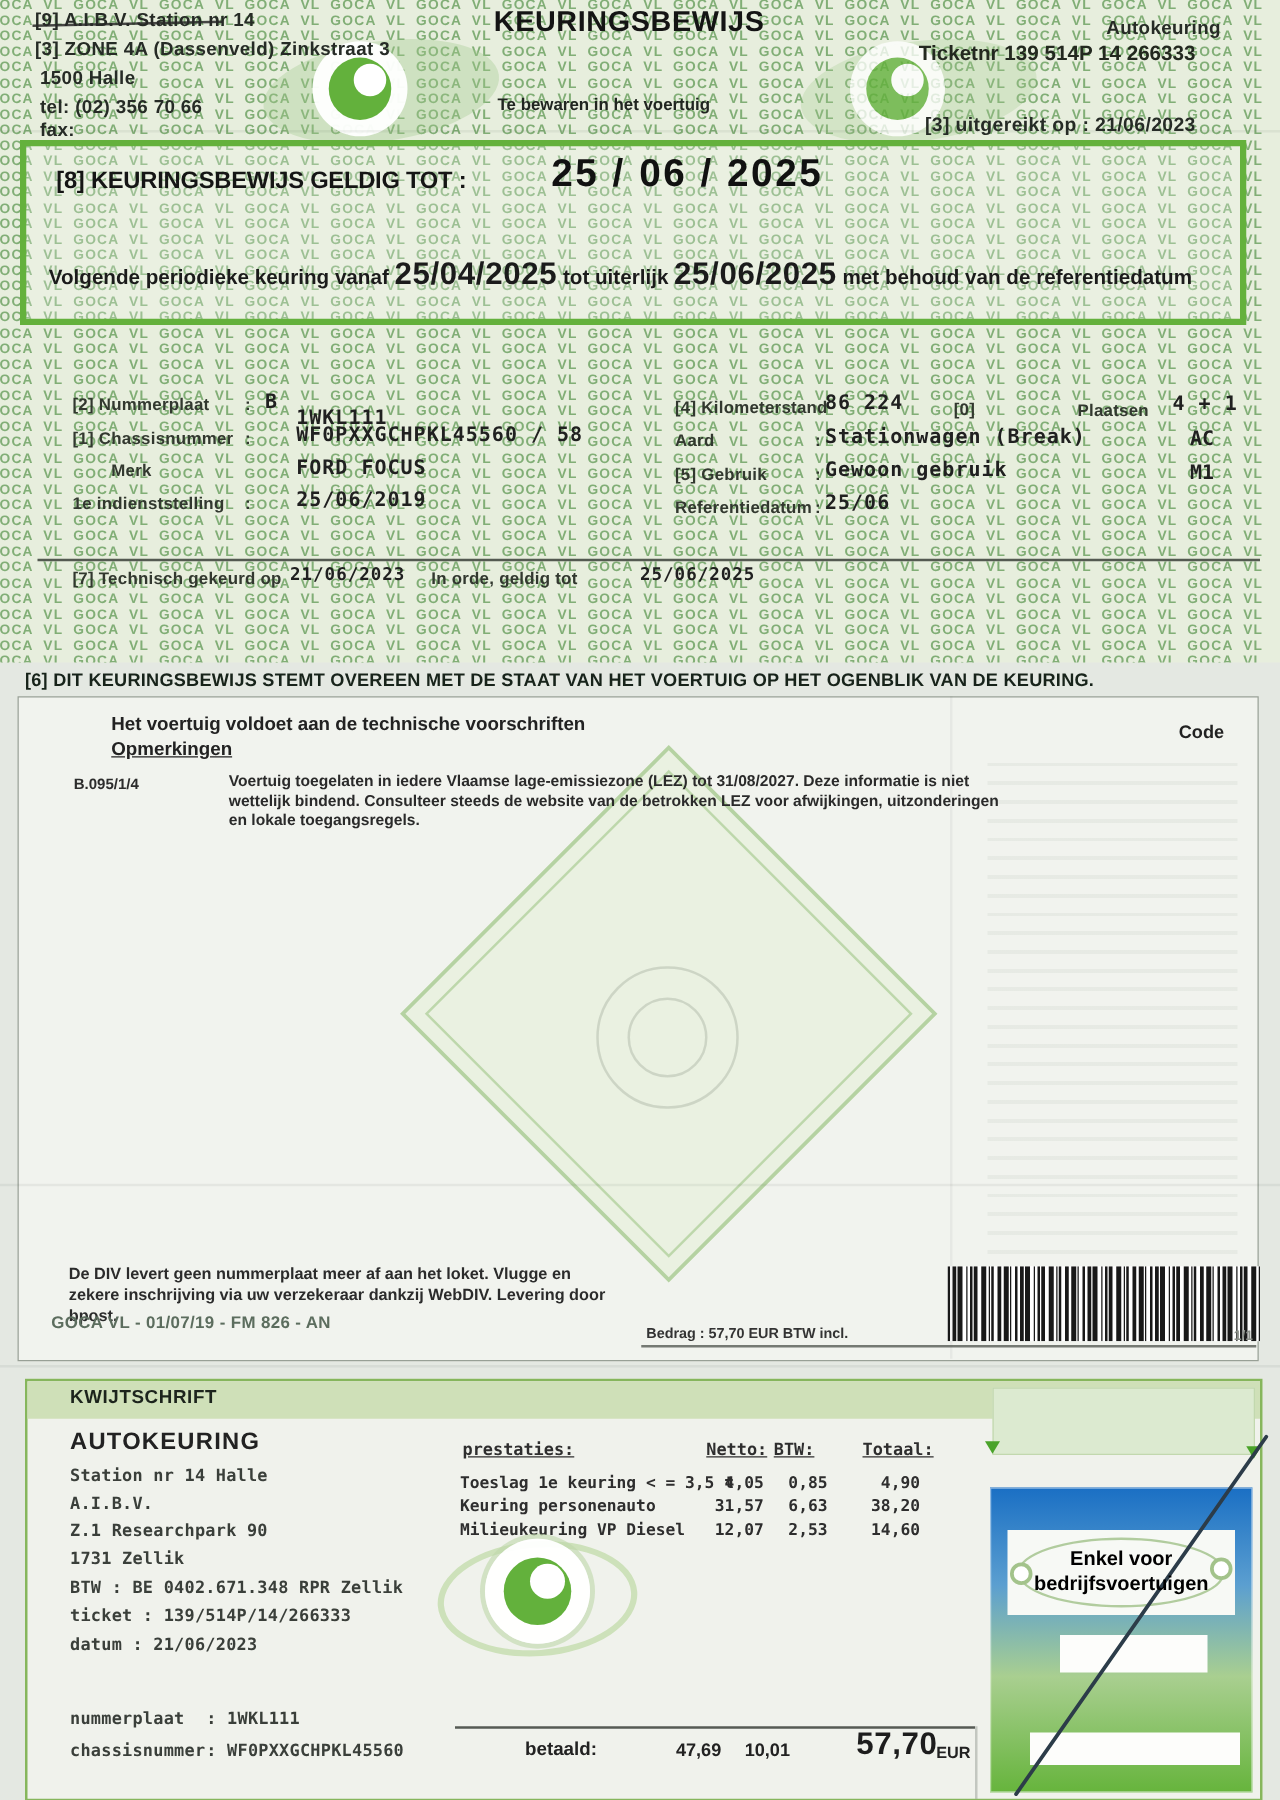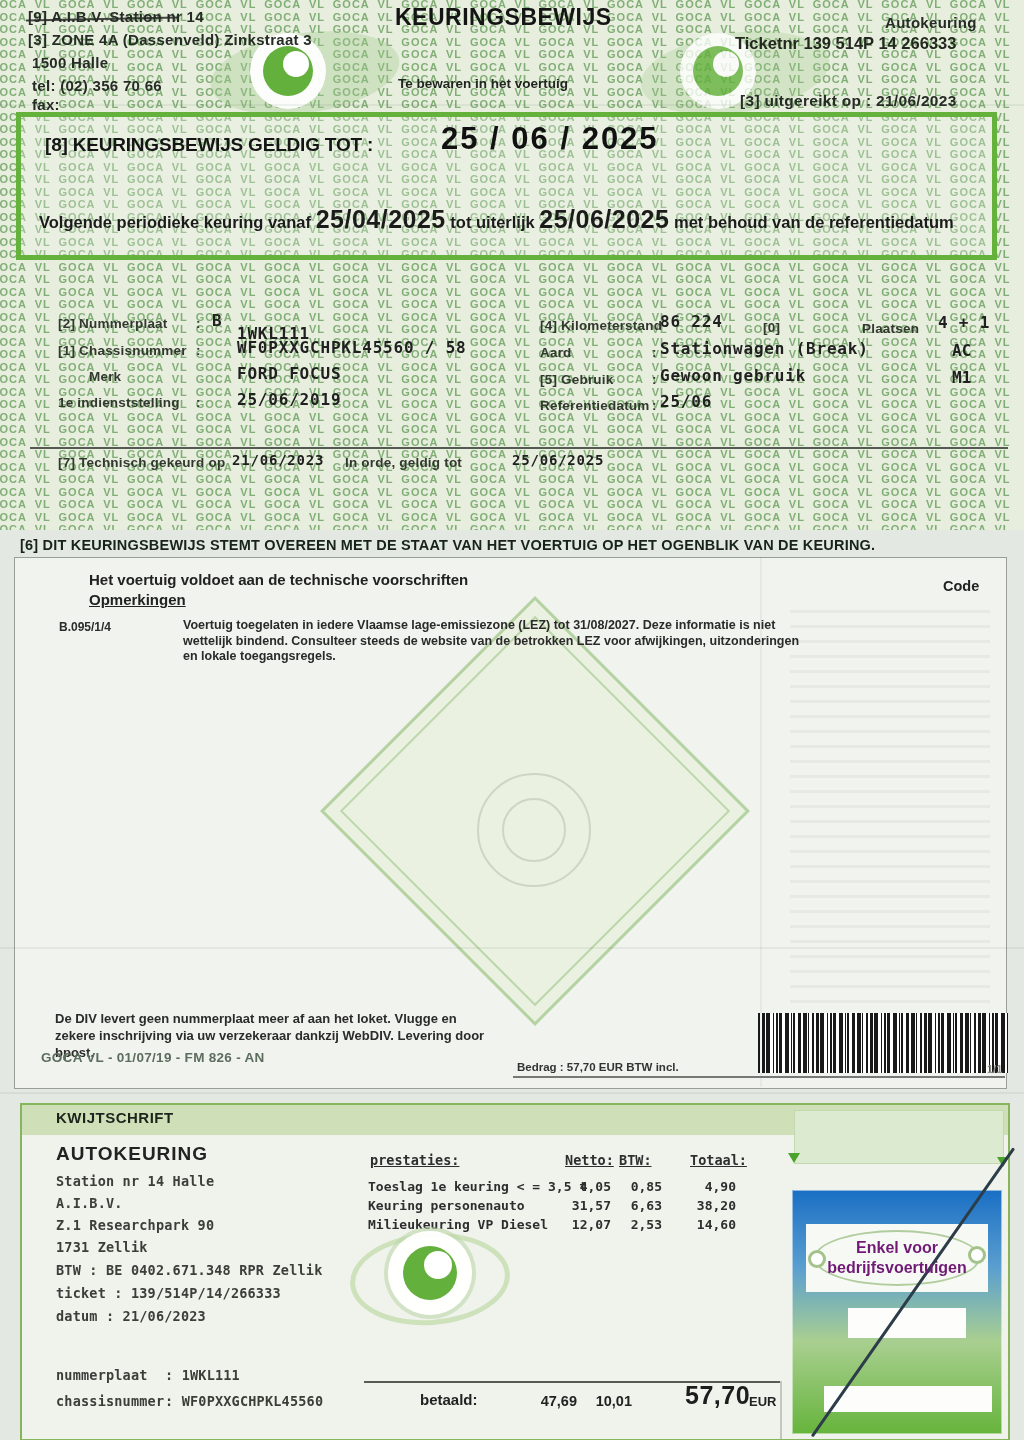--- a/index.html
+++ b/index.html
@@ -65,21 +65,21 @@
   .paid-total{font-size:25px;font-weight:700;color:#1d1d1d;letter-spacing:.5px;}
   .paid-cur{font-size:13px;font-weight:700;color:#222;}
   .greenband{background:#dcead0;border:1px solid #c2d8ae;}
   .arrow-down{width:0;height:0;border-left:6px solid transparent;border-right:6px solid transparent;
               border-top:10px solid #4aa32a;}
   .bluebox{background:linear-gradient(180deg,var(--blue-box-top,#1a6fc4) 0%,#5b9fd0 32%,#a9cf90 62%,var(--blue-box-bottom,#66b43c) 100%);
            box-shadow:0 0 0 1px rgba(255,255,255,.5) inset;}
   .plaque{background:#f7f9f5;display:flex;flex-direction:column;align-items:center;justify-content:center;}
   .plaque .deco{position:absolute;left:8px;right:8px;top:6px;bottom:6px;border:2px solid rgba(140,180,110,.65);border-radius:50%;}
   .plaque .dot{position:absolute;width:12px;height:12px;border-radius:50%;border:3px solid rgba(140,180,110,.8);background:#fff;}
-  .plq{font-size:16px;font-weight:600;color:#701a75;line-height:20px;z-index:2;}
+  .plq{font-size:16px;font-weight:600;color:#000000;line-height:20px;z-index:2;}
   .wfield{background:#fdfdfb;}
   .penline{height:3px;background:#2c3c49;transform-origin:0 50%;border-radius:2px;}
   .crease-h{left:0;width:1024px;height:2px;background:rgba(60,70,60,.07);}
   .crease-v{top:0;width:2px;background:rgba(60,70,60,.06);}
   .eye-ellipse{border-radius:50%;border:5px solid #cde1ba;}
 </style>
 </head>
 <body>
 
 <div class="page">

